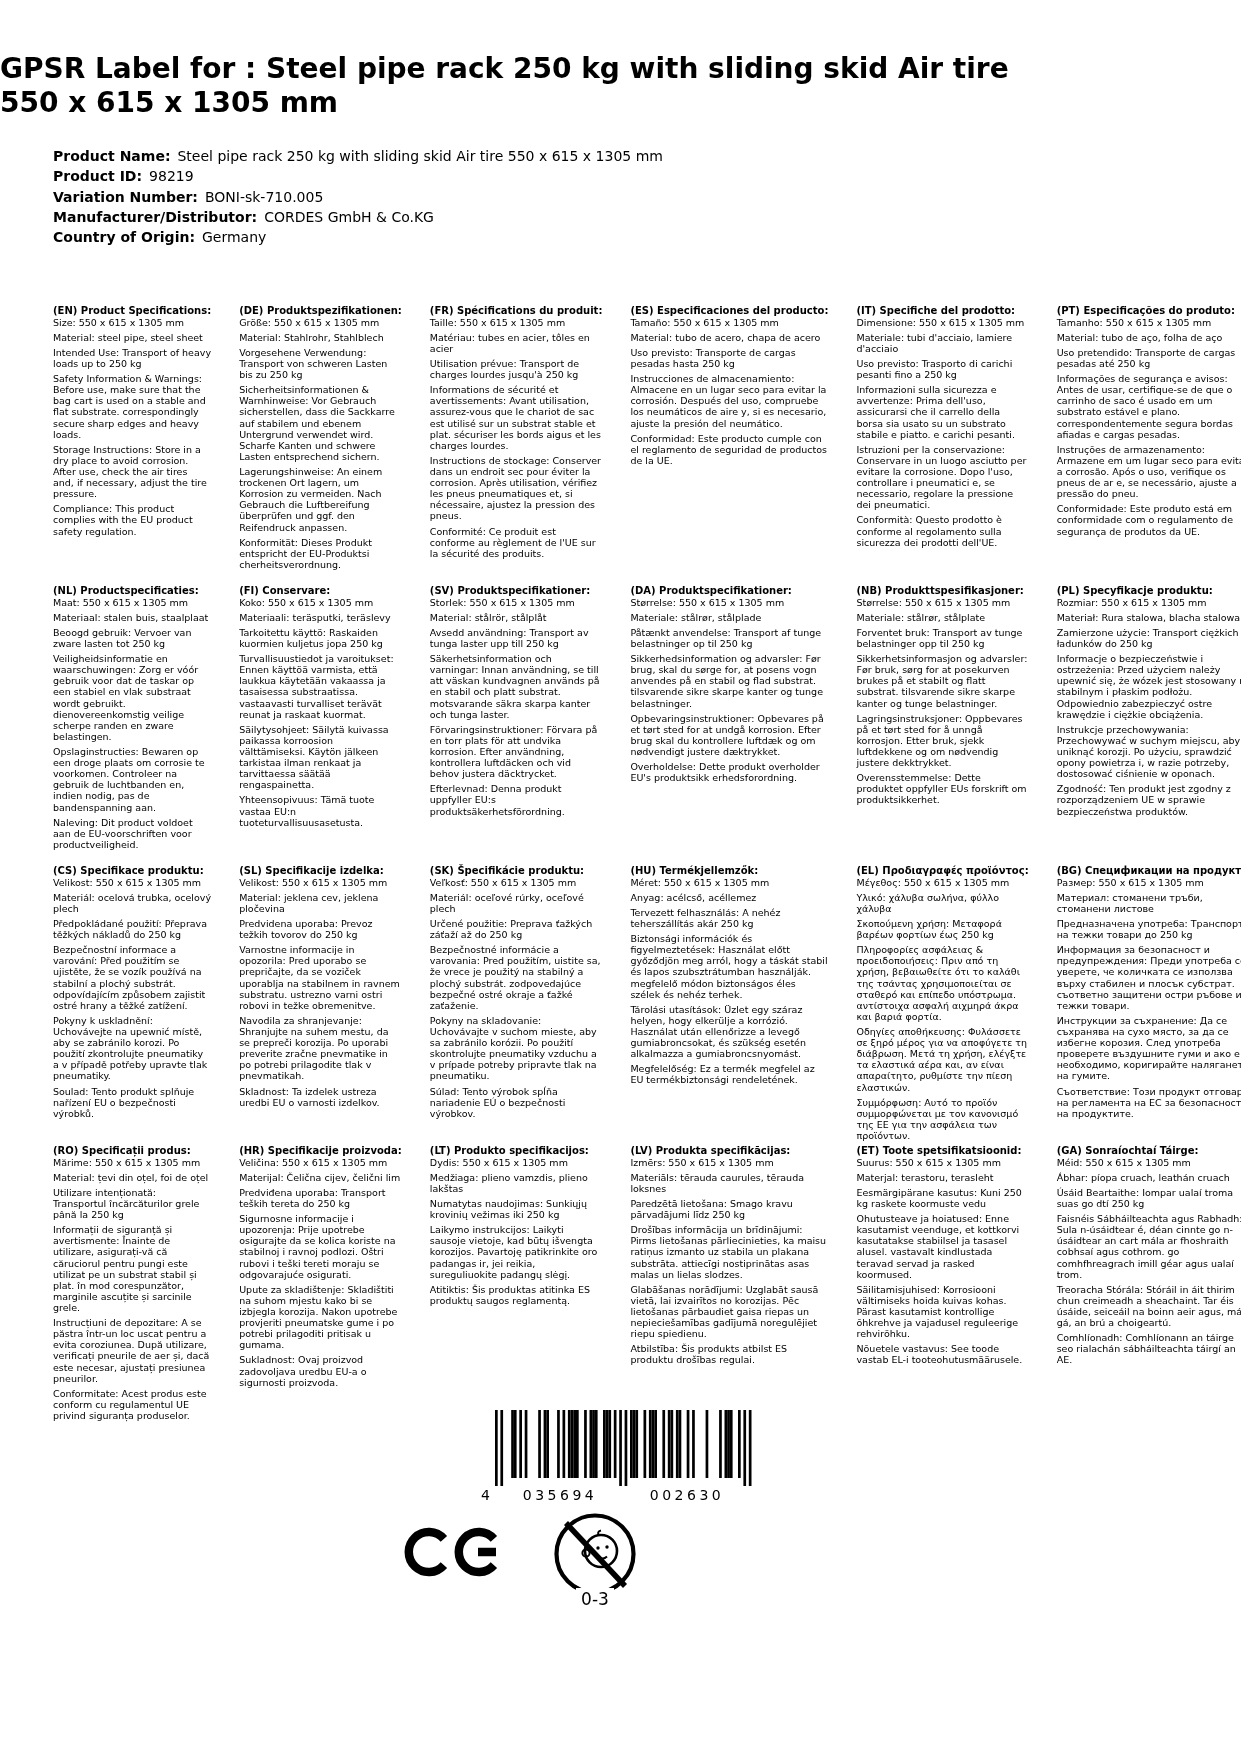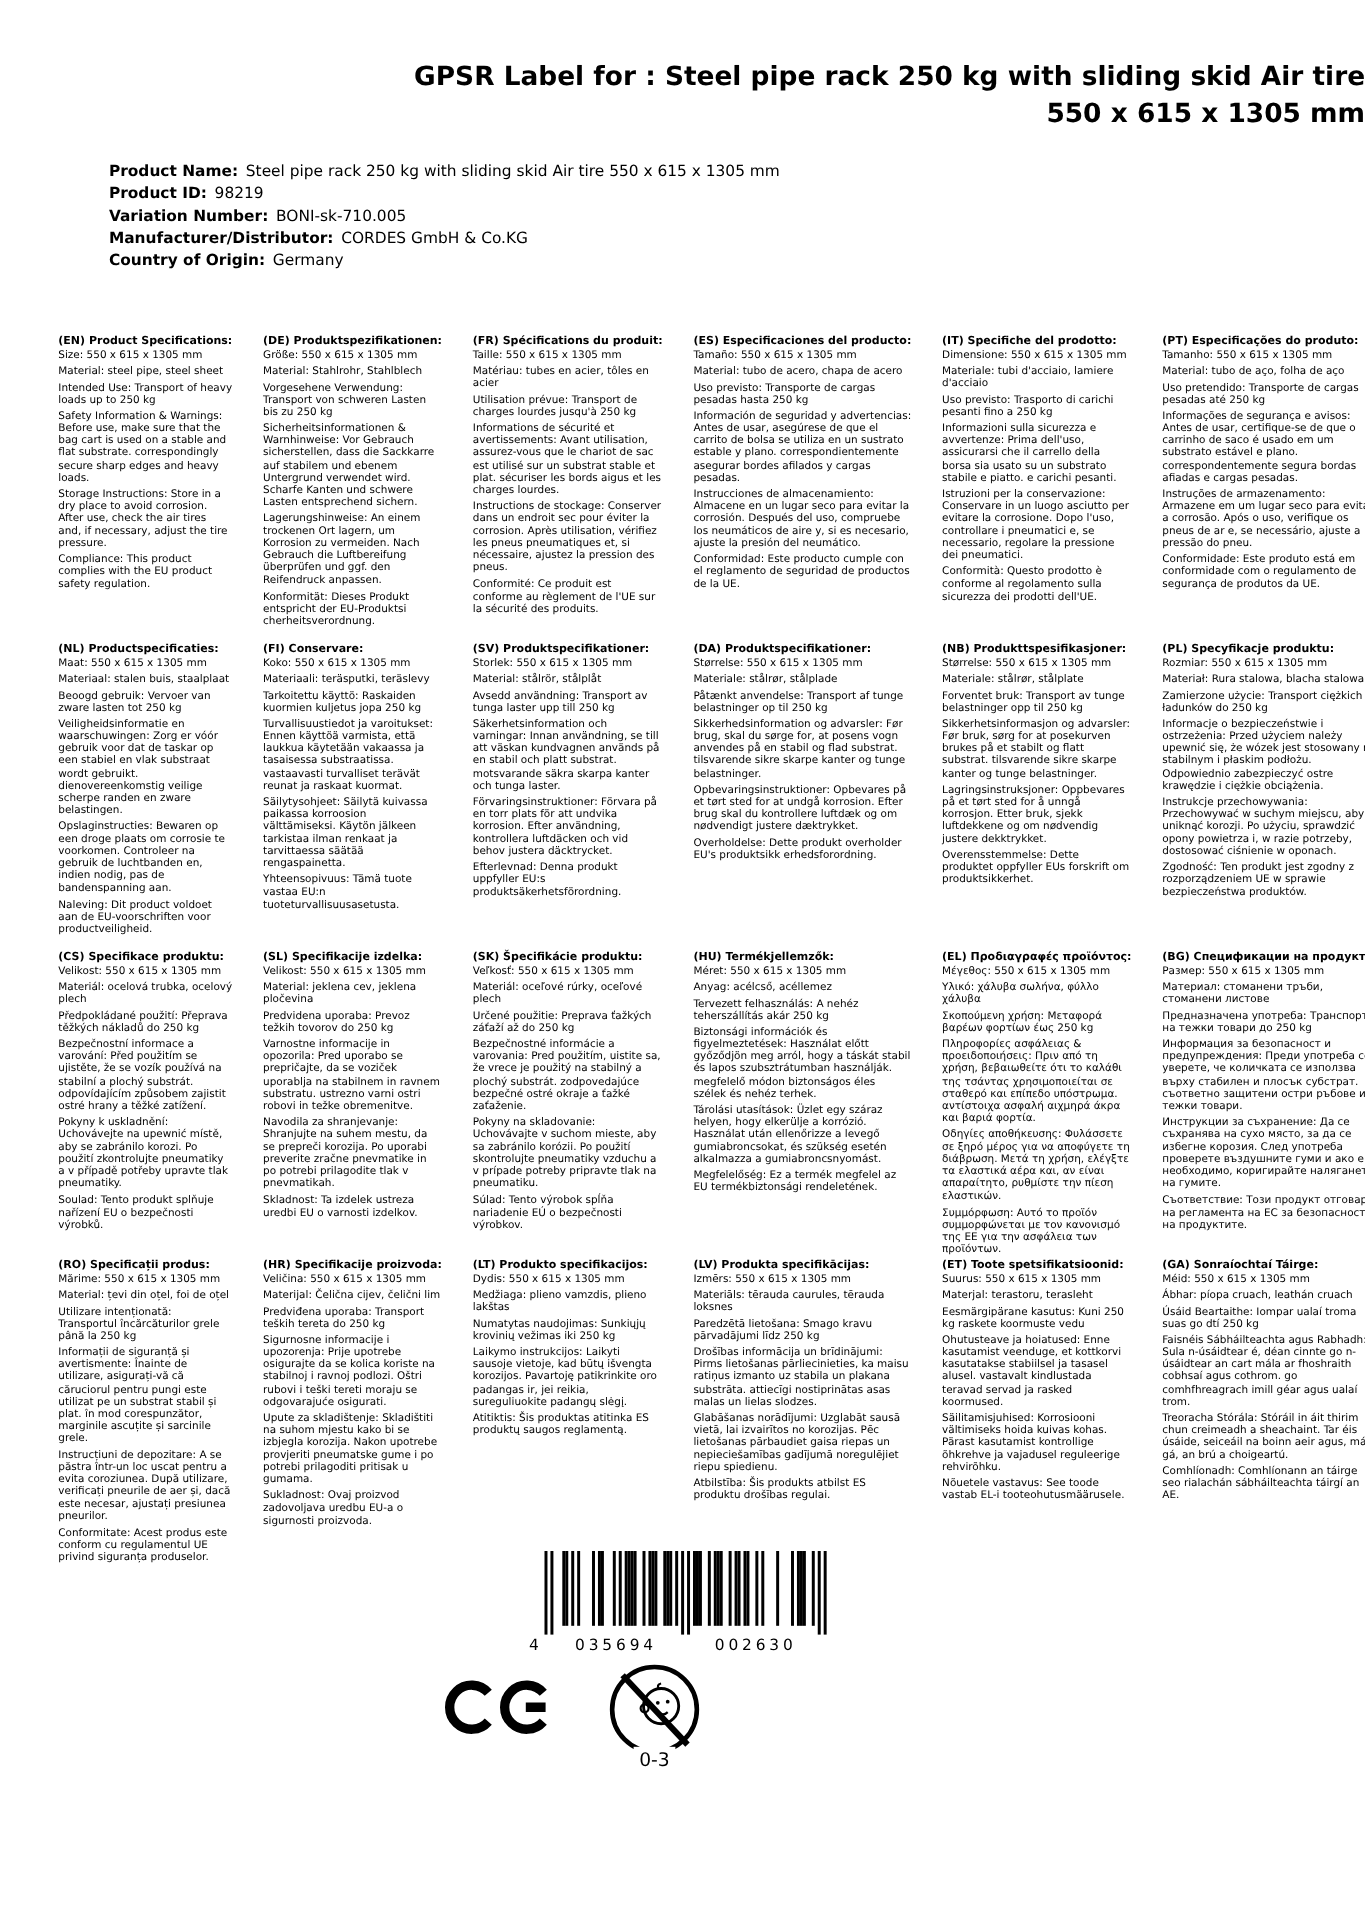--- a/index.html
+++ b/index.html
@@ -1,19 +1,19 @@
 <!DOCTYPE html>
 <html><head>
 <meta charset="utf-8">
 <style>
   html,body{margin:0;padding:0;background:#fff;}
   body{width:1241px;height:1754px;position:relative;font-family:"DejaVu Sans",sans-serif;color:#000;overflow:hidden;}
-  .page-title{position:absolute;top:52px;left:0;width:100%;text-align:right;font-size:24px;font-weight:bold;line-height:34px;}
+  .page-title{position:absolute;top:52px;left:0;width:100%;text-align:left;font-size:28px;font-weight:bold;line-height:34px;}
   .product-info{position:absolute;left:53px;top:146px;font-size:14px;line-height:20.3px;}
-  .info-row{white-space:nowrap;margin-left:46px;}
+  .info-row{white-space:nowrap;}
   .info-label{font-weight:bold;}
   .info-value{margin-left:7px;font-weight:normal;}
   .spec-grid{position:absolute;left:53px;top:305px;width:1140px;display:grid;grid-template-columns:repeat(6,1fr);column-gap:28px;grid-auto-rows:280px;}
   .spec-block{font-size:9.5px;line-height:1.17;overflow:visible;}
   .spec-heading{font-weight:bold;font-size:10px;white-space:nowrap;}
   .spec-para{margin:0;}
   .spec-para + .spec-para{margin-top:4px;}
   .barcode-wrap{position:absolute;left:477px;top:1410px;}
   .barcode-wrap svg text{font-family:"DejaVu Sans",sans-serif;}
   .ce-wrap{position:absolute;left:401px;top:1524px;}
@@ -61,21 +61,20 @@
       <p class="spec-para">Utilisation prévue: Transport de charges lourdes jusqu'à 250 kg</p>
       <p class="spec-para">Informations de sécurité et avertissements: Avant utilisation, assurez-vous que le chariot de sac est utilisé sur un substrat stable et plat. sécuriser les bords aigus et les charges lourdes.</p>
       <p class="spec-para">Instructions de stockage: Conserver dans un endroit sec pour éviter la corrosion. Après utilisation, vérifiez les pneus pneumatiques et, si nécessaire, ajustez la pression des pneus.</p>
       <p class="spec-para">Conformité: Ce produit est conforme au règlement de l'UE sur la sécurité des produits.</p>
     </div>
     <div class="spec-block">
       <div class="spec-heading">(ES) Especificaciones del producto:</div>
       <p class="spec-para">Tamaño: 550 x 615 x 1305 mm</p>
       <p class="spec-para">Material: tubo de acero, chapa de acero</p>
       <p class="spec-para">Uso previsto: Transporte de cargas pesadas hasta 250 kg</p>
-      <p class="spec-para">Información de seguridad y advertencias: Antes de usar, asegúrese de que el carrito de bolsa se utiliza en un sustrato estable y plano. correspondientemente asegurar bordes afilados y cargas pesadas.</p>
       <p class="spec-para">Instrucciones de almacenamiento: Almacene en un lugar seco para evitar la corrosión. Después del uso, compruebe los neumáticos de aire y, si es necesario, ajuste la presión del neumático.</p>
       <p class="spec-para">Conformidad: Este producto cumple con el reglamento de seguridad de productos de la UE.</p>
     </div>
     <div class="spec-block">
       <div class="spec-heading">(IT) Specifiche del prodotto:</div>
       <p class="spec-para">Dimensione: 550 x 615 x 1305 mm</p>
       <p class="spec-para">Materiale: tubi d'acciaio, lamiere d'acciaio</p>
       <p class="spec-para">Uso previsto: Trasporto di carichi pesanti fino a 250 kg</p>
       <p class="spec-para">Informazioni sulla sicurezza e avvertenze: Prima dell'uso, assicurarsi che il carrello della borsa sia usato su un substrato stabile e piatto. e carichi pesanti.</p>
       <p class="spec-para">Istruzioni per la conservazione: Conservare in un luogo asciutto per evitare la corrosione. Dopo l'uso, controllare i pneumatici e, se necessario, regolare la pressione dei pneumatici.</p>

